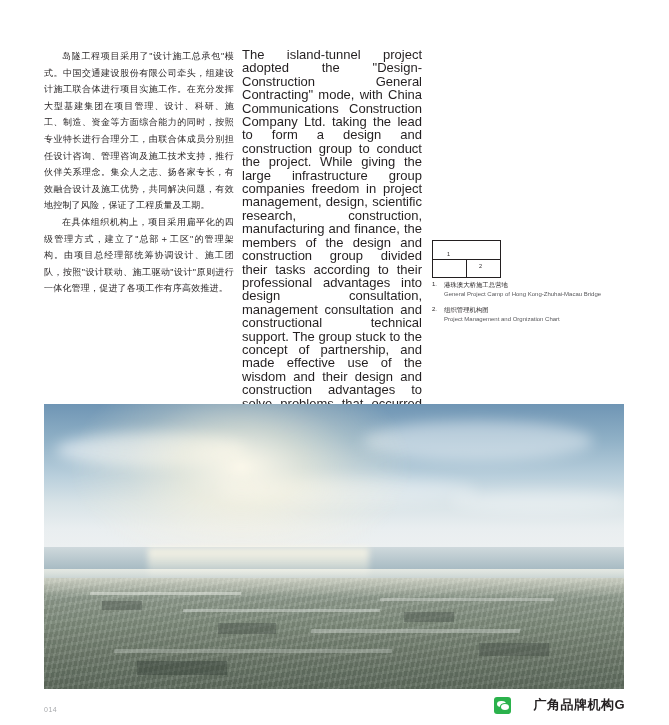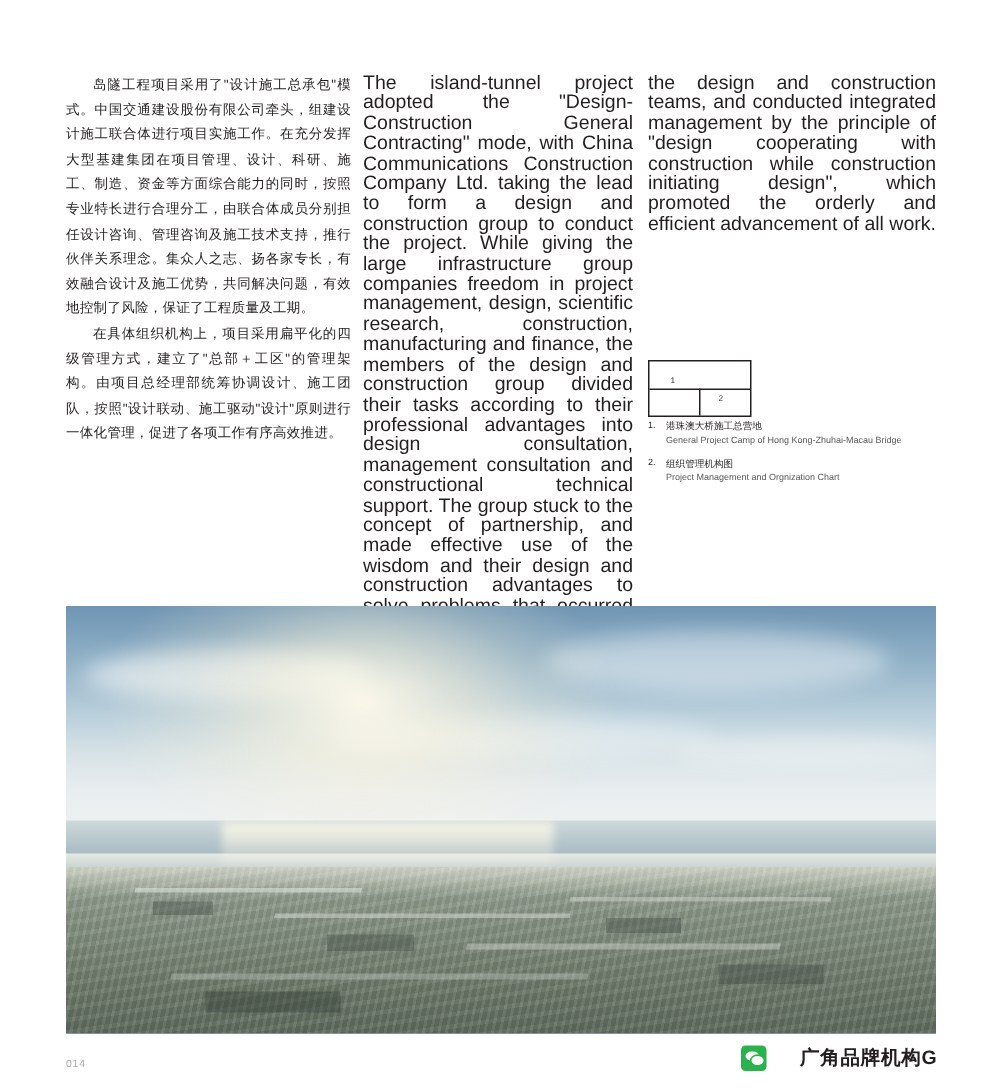--- a/index.html
+++ b/index.html
@@ -299,23 +299,20 @@
 
   <div class="col col-cn">
     <p>岛隧工程项目采用了"设计施工总承包"模式。中国交通建设股份有限公司牵头，组建设计施工联合体进行项目实施工作。在充分发挥大型基建集团在项目管理、设计、科研、施工、制造、资金等方面综合能力的同时，按照专业特长进行合理分工，由联合体成员分别担任设计咨询、管理咨询及施工技术支持，推行伙伴关系理念。集众人之志、扬各家专长，有效融合设计及施工优势，共同解决问题，有效地控制了风险，保证了工程质量及工期。</p>
     <p>在具体组织机构上，项目采用扁平化的四级管理方式，建立了"总部＋工区"的管理架构。由项目总经理部统筹协调设计、施工团队，按照"设计联动、施工驱动"设计"原则进行一体化管理，促进了各项工作有序高效推进。</p>
   </div>
 
   <div class="col col-en1">
     <p>The island-tunnel project adopted the "Design-Construction General Contracting" mode, with China Communications Construction Company Ltd. taking the lead to form a design and construction group to conduct the project. While giving the large infrastructure group companies freedom in project management, design, scientific research, construction, manufacturing and finance, the members of the design and construction group divided their tasks according to their professional advantages into design consultation, management consultation and constructional technical support. The group stuck to the concept of partnership, and made effective use of the wisdom and their design and construction advantages to solve problems that occurred during the construction, reduce the risks, guarantee the quality of the construction and finish the project on time.</p>
   </div>
 
-  <div class="col col-en2">
-    <p>the design and construction teams, and conducted integrated management by the principle of "design cooperating with construction while construction initiating design", which promoted the orderly and efficient advancement of all work.</p>
-  </div>
 
   <div class="index-box">
     <div class="divider-h"></div>
     <div class="divider-v"></div>
     <span class="cell n1">1</span>
     <span class="cell n2">2</span>
   </div>
 
   <div class="captions">
     <div class="caption-item">

